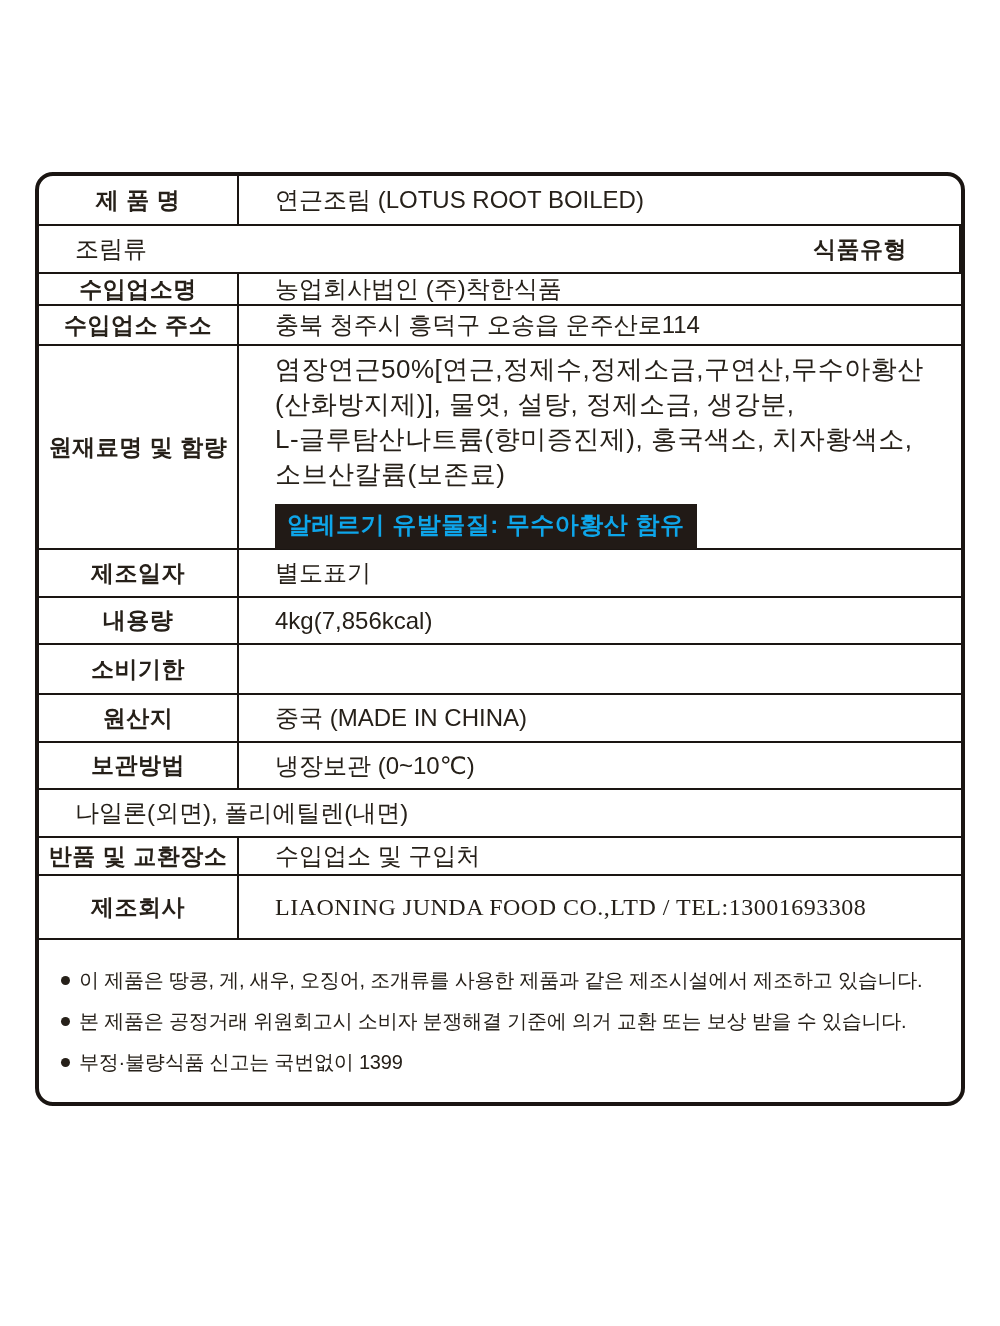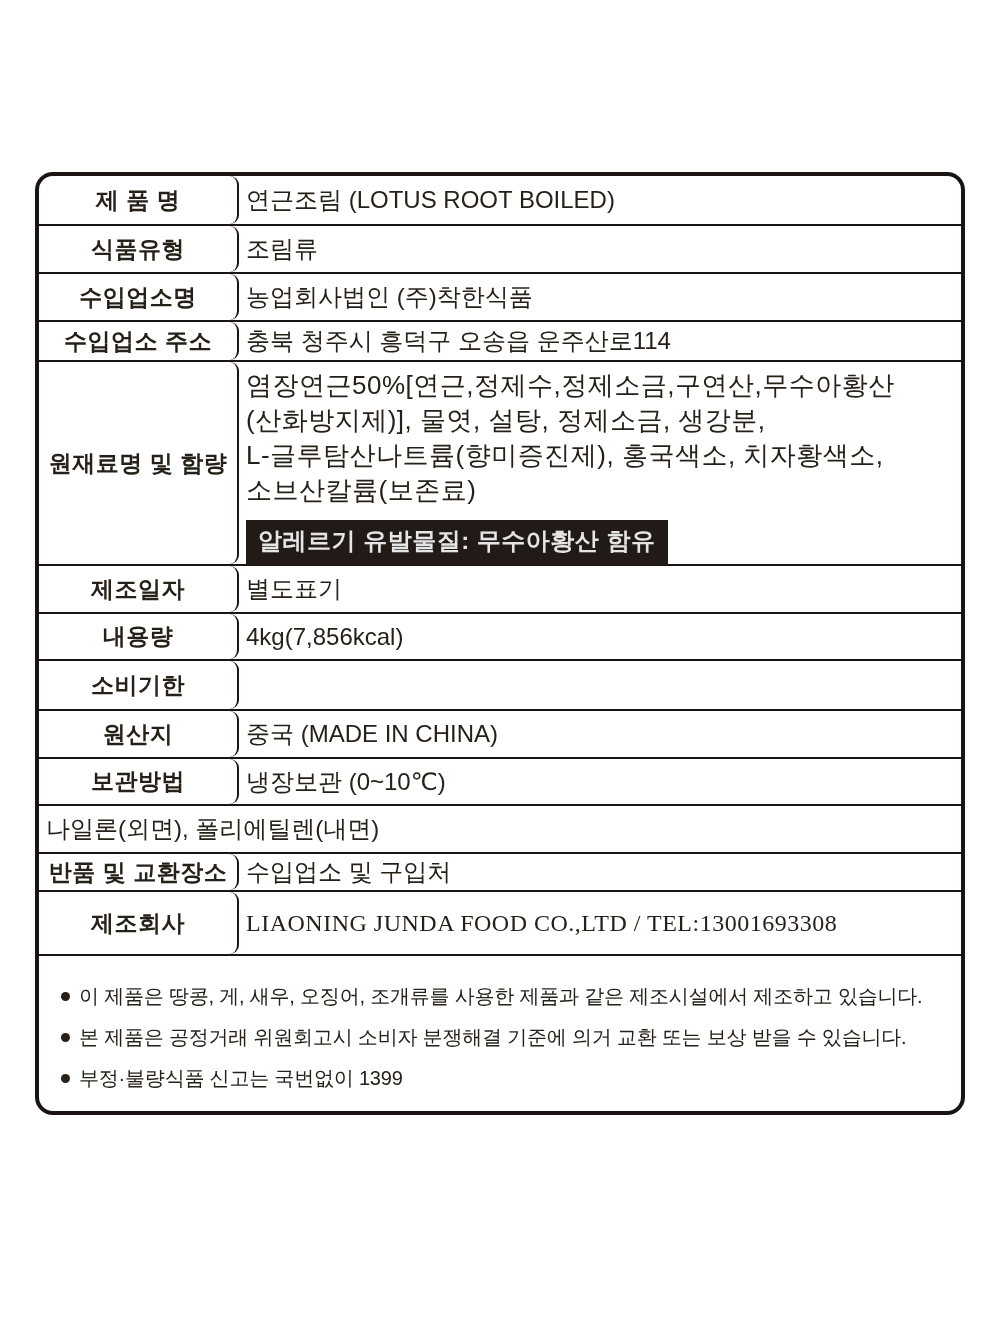--- a/index.html
+++ b/index.html
@@ -22,37 +22,37 @@
     border-radius: 18px;
     overflow: hidden;
     background: #ffffff;
   }
 
   .row {
     display: flex;
     border-bottom: 2px solid #1a1512;
   }
 
-  .cell { display: flex; align-items: center; border-radius: 9px; }
+  .cell { display: flex; align-items: center; }
 
   .cell.label {
     width: 200px;
     min-width: 200px;
     justify-content: center;
     text-align: center;
     border-right: 2px solid #1a1512;
     font-weight: 700;
     font-size: 23px;
     letter-spacing: 0.5px;
     padding: 0 4px;
   }
 
   .cell.value {
     flex: 1;
-    padding-left: 7px;
+    padding-left: 36px;
     padding-right: 8px;
     font-size: 24px;
   }
 
   .value-col {
     flex-direction: column;
     align-items: flex-start;
     justify-content: center;
     margin-top: 6px;
   }
@@ -60,37 +60,37 @@
   .ingredients {
     font-size: 26px;
     line-height: 35px;
     letter-spacing: 0.5px;
     white-space: pre-line;
   }
 
   .allergy-box {
     margin-top: 12px;
     background: #211a16;
-    color: #e5e5e5;
+    color: #0ea5e9;
     font-weight: 700;
     font-size: 24px;
     letter-spacing: 0.5px;
     padding: 5px 12px 8px 12px;
   }
 
   .serif-value {
     font-family: "Liberation Serif", "DejaVu Serif", serif;
     font-size: 23px;
     letter-spacing: 0.5px;
   }
 
   .small-value { font-size: 21px; }
 
   .notes {
-    padding: 20px 16px 12px 22px;
+    padding: 20px 16px 19px 22px;
   }
 
   .note {
     display: flex;
     align-items: flex-start;
     font-size: 20px;
     line-height: 41px;
     letter-spacing: -0.2px;
     white-space: nowrap;
   }
@@ -108,25 +108,25 @@
 <body>
 
 <div class="spec-table">
 
   <div class="row" style="height:50px">
     <div class="cell label">제 품 명</div>
     <div class="cell value">연근조림 (LOTUS ROOT BOILED)</div>
   </div>
 
   <div class="row" style="height:48px">
+    <div class="cell value">조림류</div>
     <div class="cell label">식품유형</div>
-    <div class="cell value">조림류</div>
   </div>
 
-  <div class="row" style="height:48px">
+  <div class="row" style="height:32px">
     <div class="cell label">수입업소명</div>
     <div class="cell value">농업회사법인 (주)착한식품</div>
   </div>
 
   <div class="row" style="height:40px">
     <div class="cell label">수입업소 주소</div>
     <div class="cell value">충북 청주시 흥덕구 오송읍 운주산로114</div>
   </div>
 
   <div class="row" style="height:204px">

